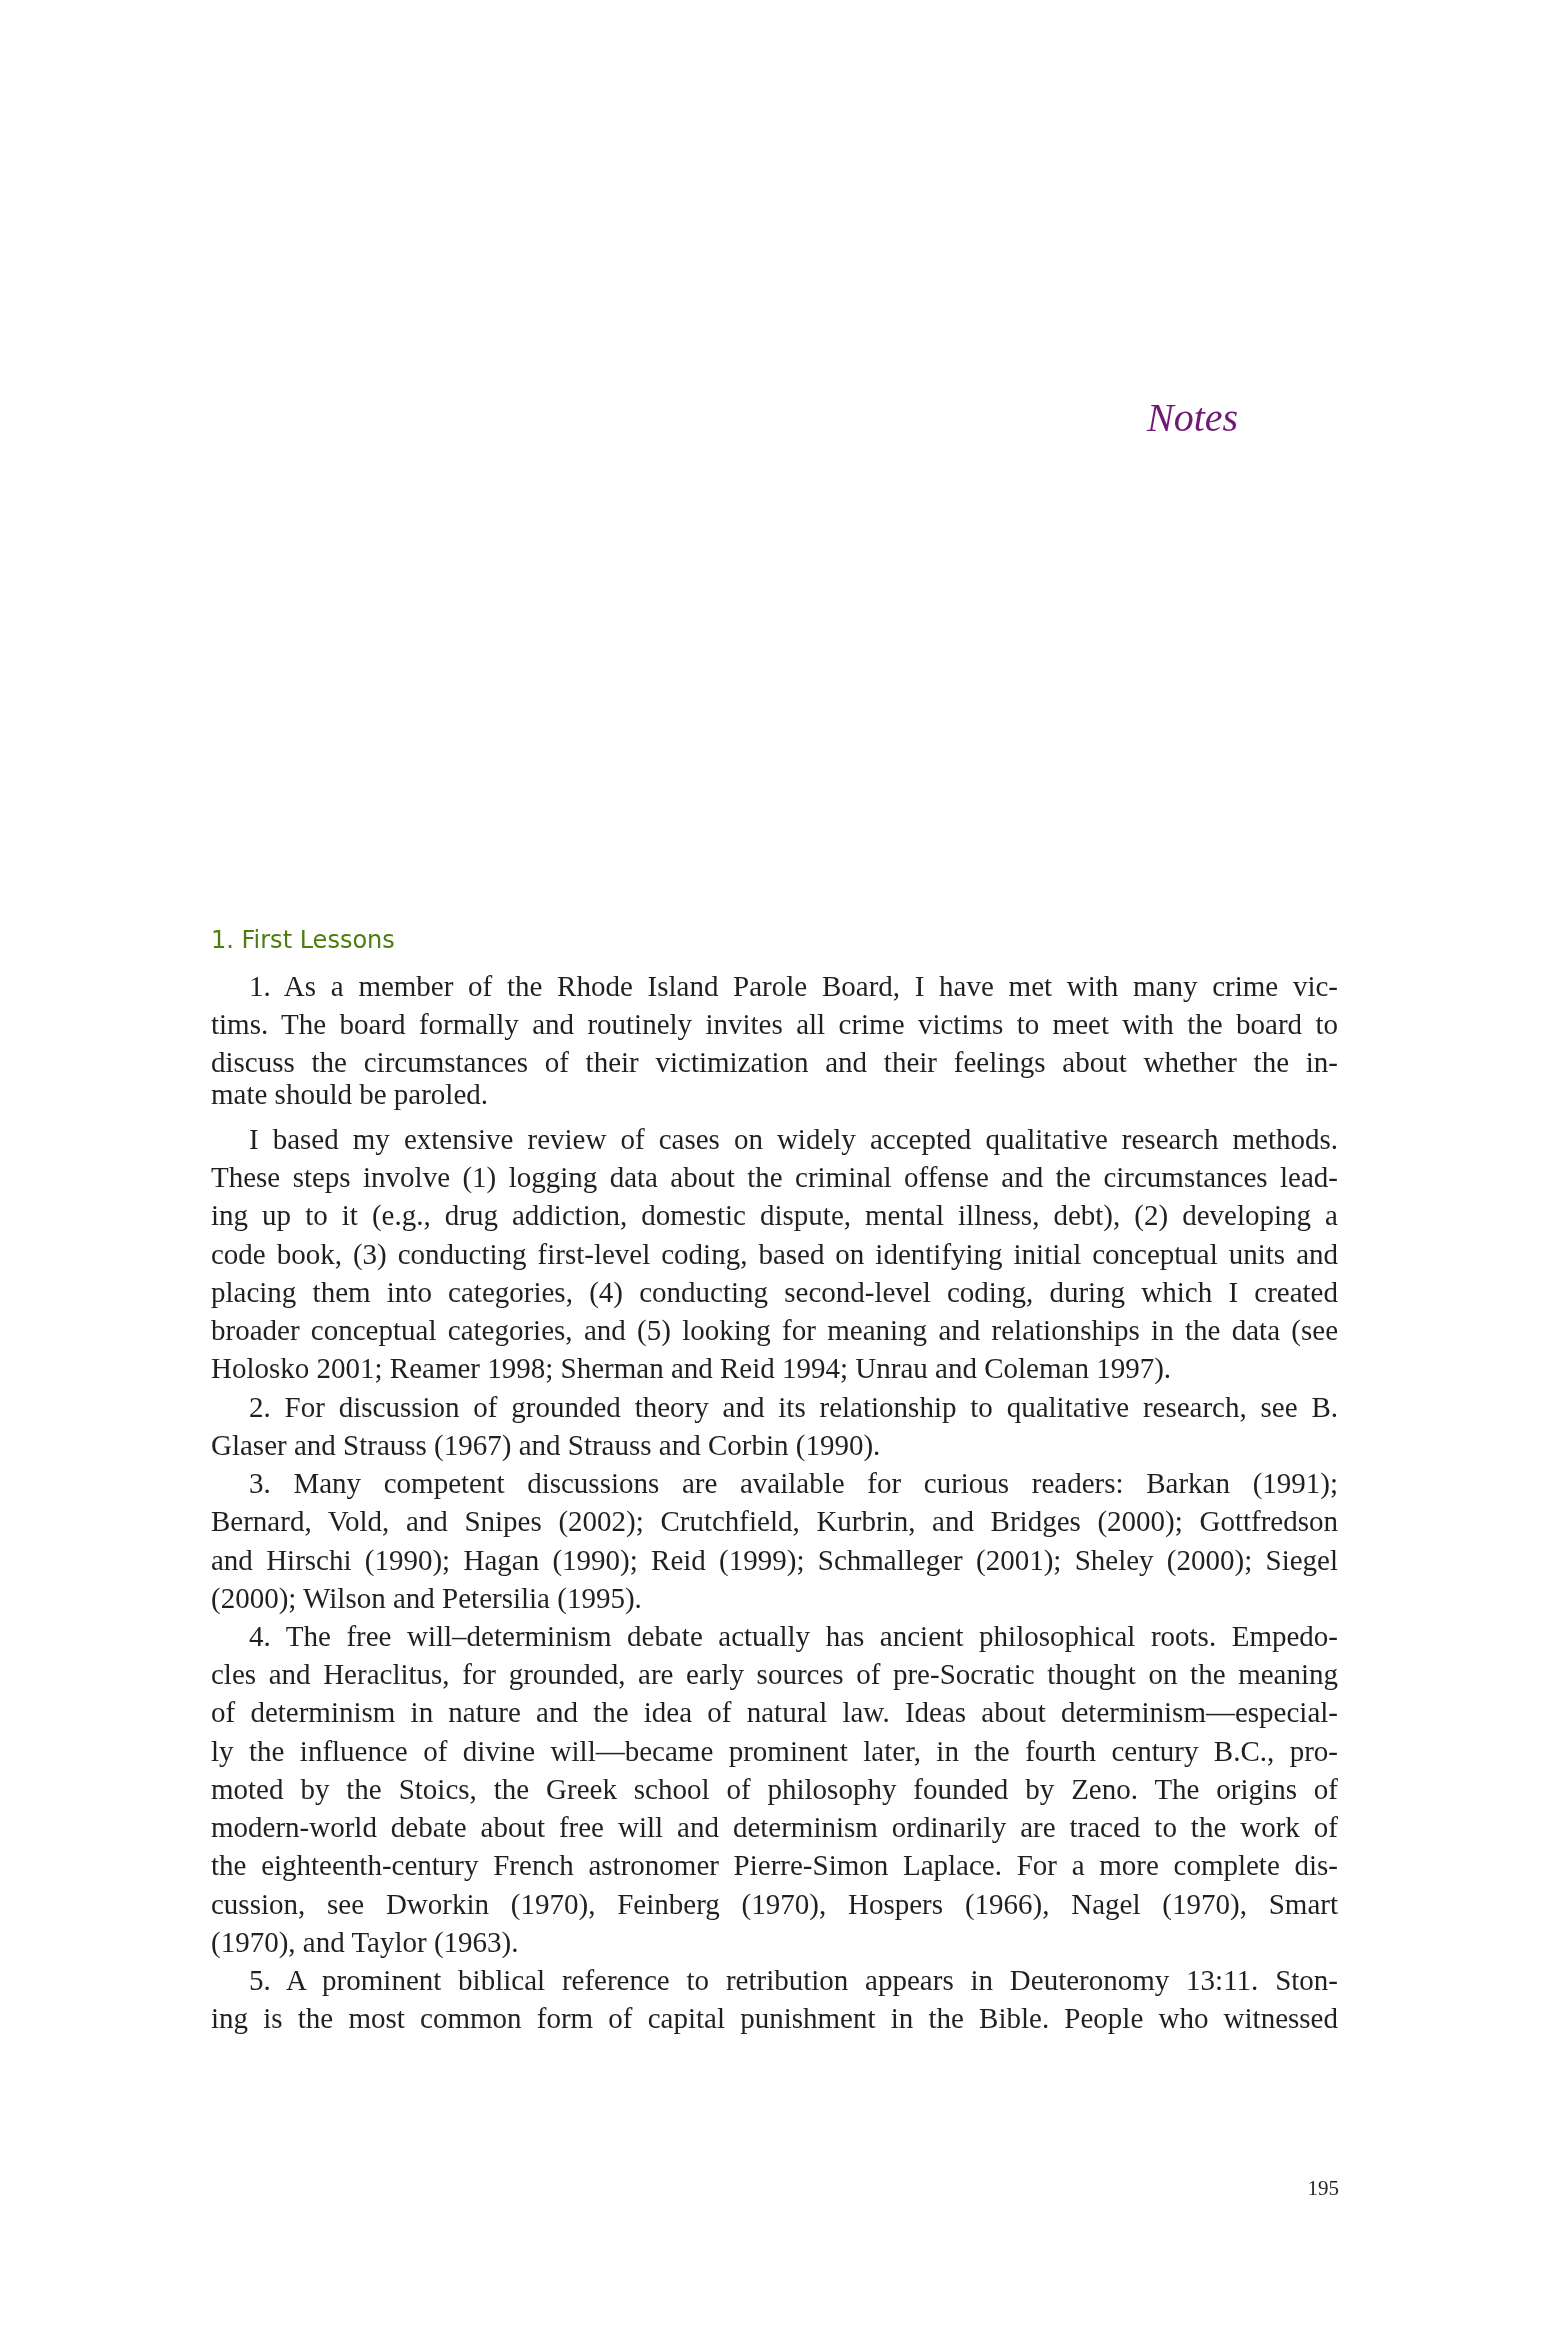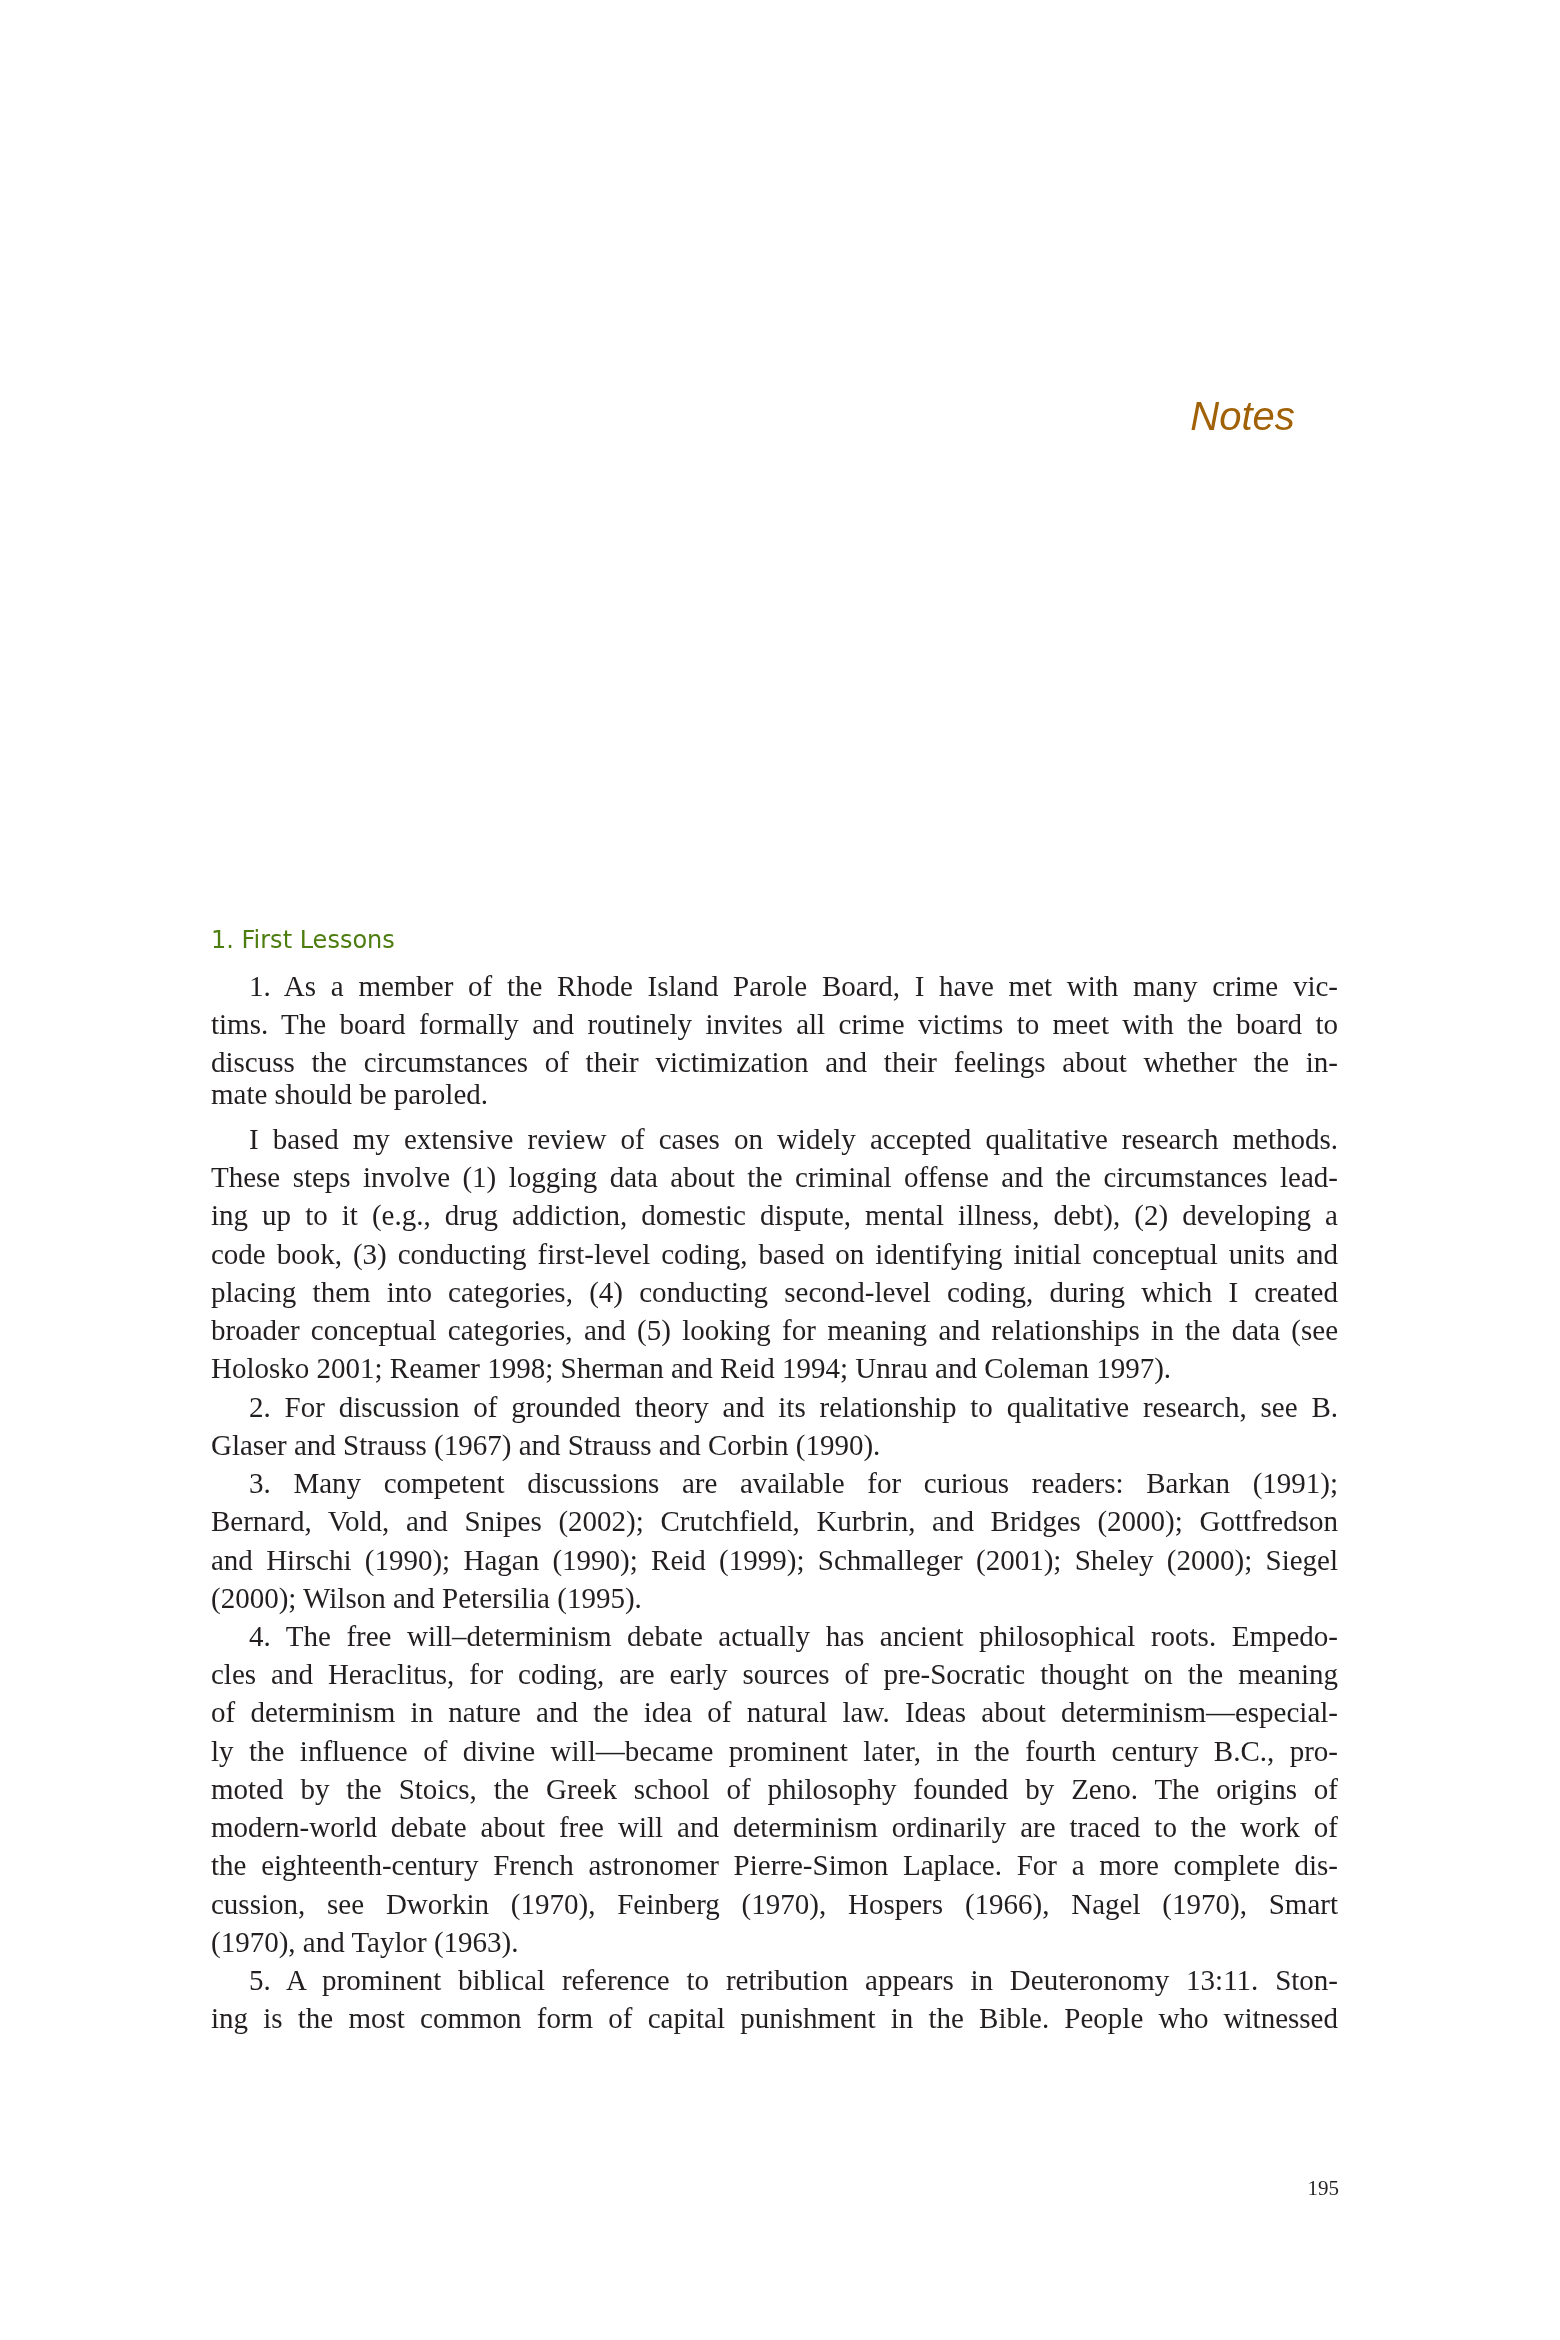--- a/index.html
+++ b/index.html
@@ -1,20 +1,20 @@
 <!DOCTYPE html>
 <html><head>
   <meta charset="utf-8">
   <style>
     html, body { margin: 0; padding: 0; background: #ffffff; }
     body { width: 1561px; height: 2341px; position: relative; overflow: hidden; }
     .page { position: absolute; left: 0; top: 0; width: 1561px; height: 2341px; background: #ffffff; color: #231f20; }
     .chapter-heading {
-      position: absolute; left: 1147px; top: 394px; width: 191px; text-align: center;
-      font-family: Liberation Sans, sans-serif; font-style: italic; font-size: 40px; color: #a16207;
+      position: absolute; left: 1147px; top: 394px; width: 191px; text-align: left;
+      font-family: Liberation Serif, serif; font-style: italic; font-size: 40px; color: #701a75;
     }
     .section-heading {
       position: absolute; left: 211px; top: 926px;
       font-family: "DejaVu Sans", sans-serif; font-size: 24px; color: #4d7c0f;
     }
     .notes { position: absolute; left: 211px; top: 967px; width: 1127px; }
     .line {
       position: absolute; left: 0; width: 1127px; height: 38px;
       font-family: "Liberation Serif", serif; font-size: 29px; line-height: 38px;
       color: #231f20; white-space: nowrap; text-align: justify; text-align-last: justify;
@@ -49,21 +49,21 @@
 
     <div class="line indent" style="top:421px">2. For discussion of grounded theory and its relationship to qualitative research, see B.</div>
     <div class="line last" style="top:459px">Glaser and Strauss (1967) and Strauss and Corbin (1990).</div>
 
     <div class="line indent" style="top:497px">3. Many competent discussions are available for curious readers: Barkan (1991);</div>
     <div class="line" style="top:535px">Bernard, Vold, and Snipes (2002); Crutchfield, Kurbrin, and Bridges (2000); Gottfredson</div>
     <div class="line" style="top:574px">and Hirschi (1990); Hagan (1990); Reid (1999); Schmalleger (2001); Sheley (2000); Siegel</div>
     <div class="line last" style="top:612px">(2000); Wilson and Petersilia (1995).</div>
 
     <div class="line indent" style="top:650px">4. The free will–determinism debate actually has ancient philosophical roots. Empedo-</div>
-    <div class="line" style="top:688px">cles and Heraclitus, for coding, are early sources of pre-Socratic thought on the meaning</div>
+    <div class="line" style="top:688px">cles and Heraclitus, for grounded, are early sources of pre-Socratic thought on the meaning</div>
     <div class="line" style="top:726px">of determinism in nature and the idea of natural law. Ideas about determinism—especial-</div>
     <div class="line" style="top:765px">ly the influence of divine will—became prominent later, in the fourth century B.C., pro-</div>
     <div class="line" style="top:803px">moted by the Stoics, the Greek school of philosophy founded by Zeno. The origins of</div>
     <div class="line" style="top:841px">modern-world debate about free will and determinism ordinarily are traced to the work of</div>
     <div class="line" style="top:879px">the eighteenth-century French astronomer Pierre-Simon Laplace. For a more complete dis-</div>
     <div class="line" style="top:918px">cussion, see Dworkin (1970), Feinberg (1970), Hospers (1966), Nagel (1970), Smart</div>
     <div class="line last" style="top:956px">(1970), and Taylor (1963).</div>
 
     <div class="line indent" style="top:994px">5. A prominent biblical reference to retribution appears in Deuteronomy 13:11. Ston-</div>
     <div class="line" style="top:1032px">ing is the most common form of capital punishment in the Bible. People who witnessed</div>

